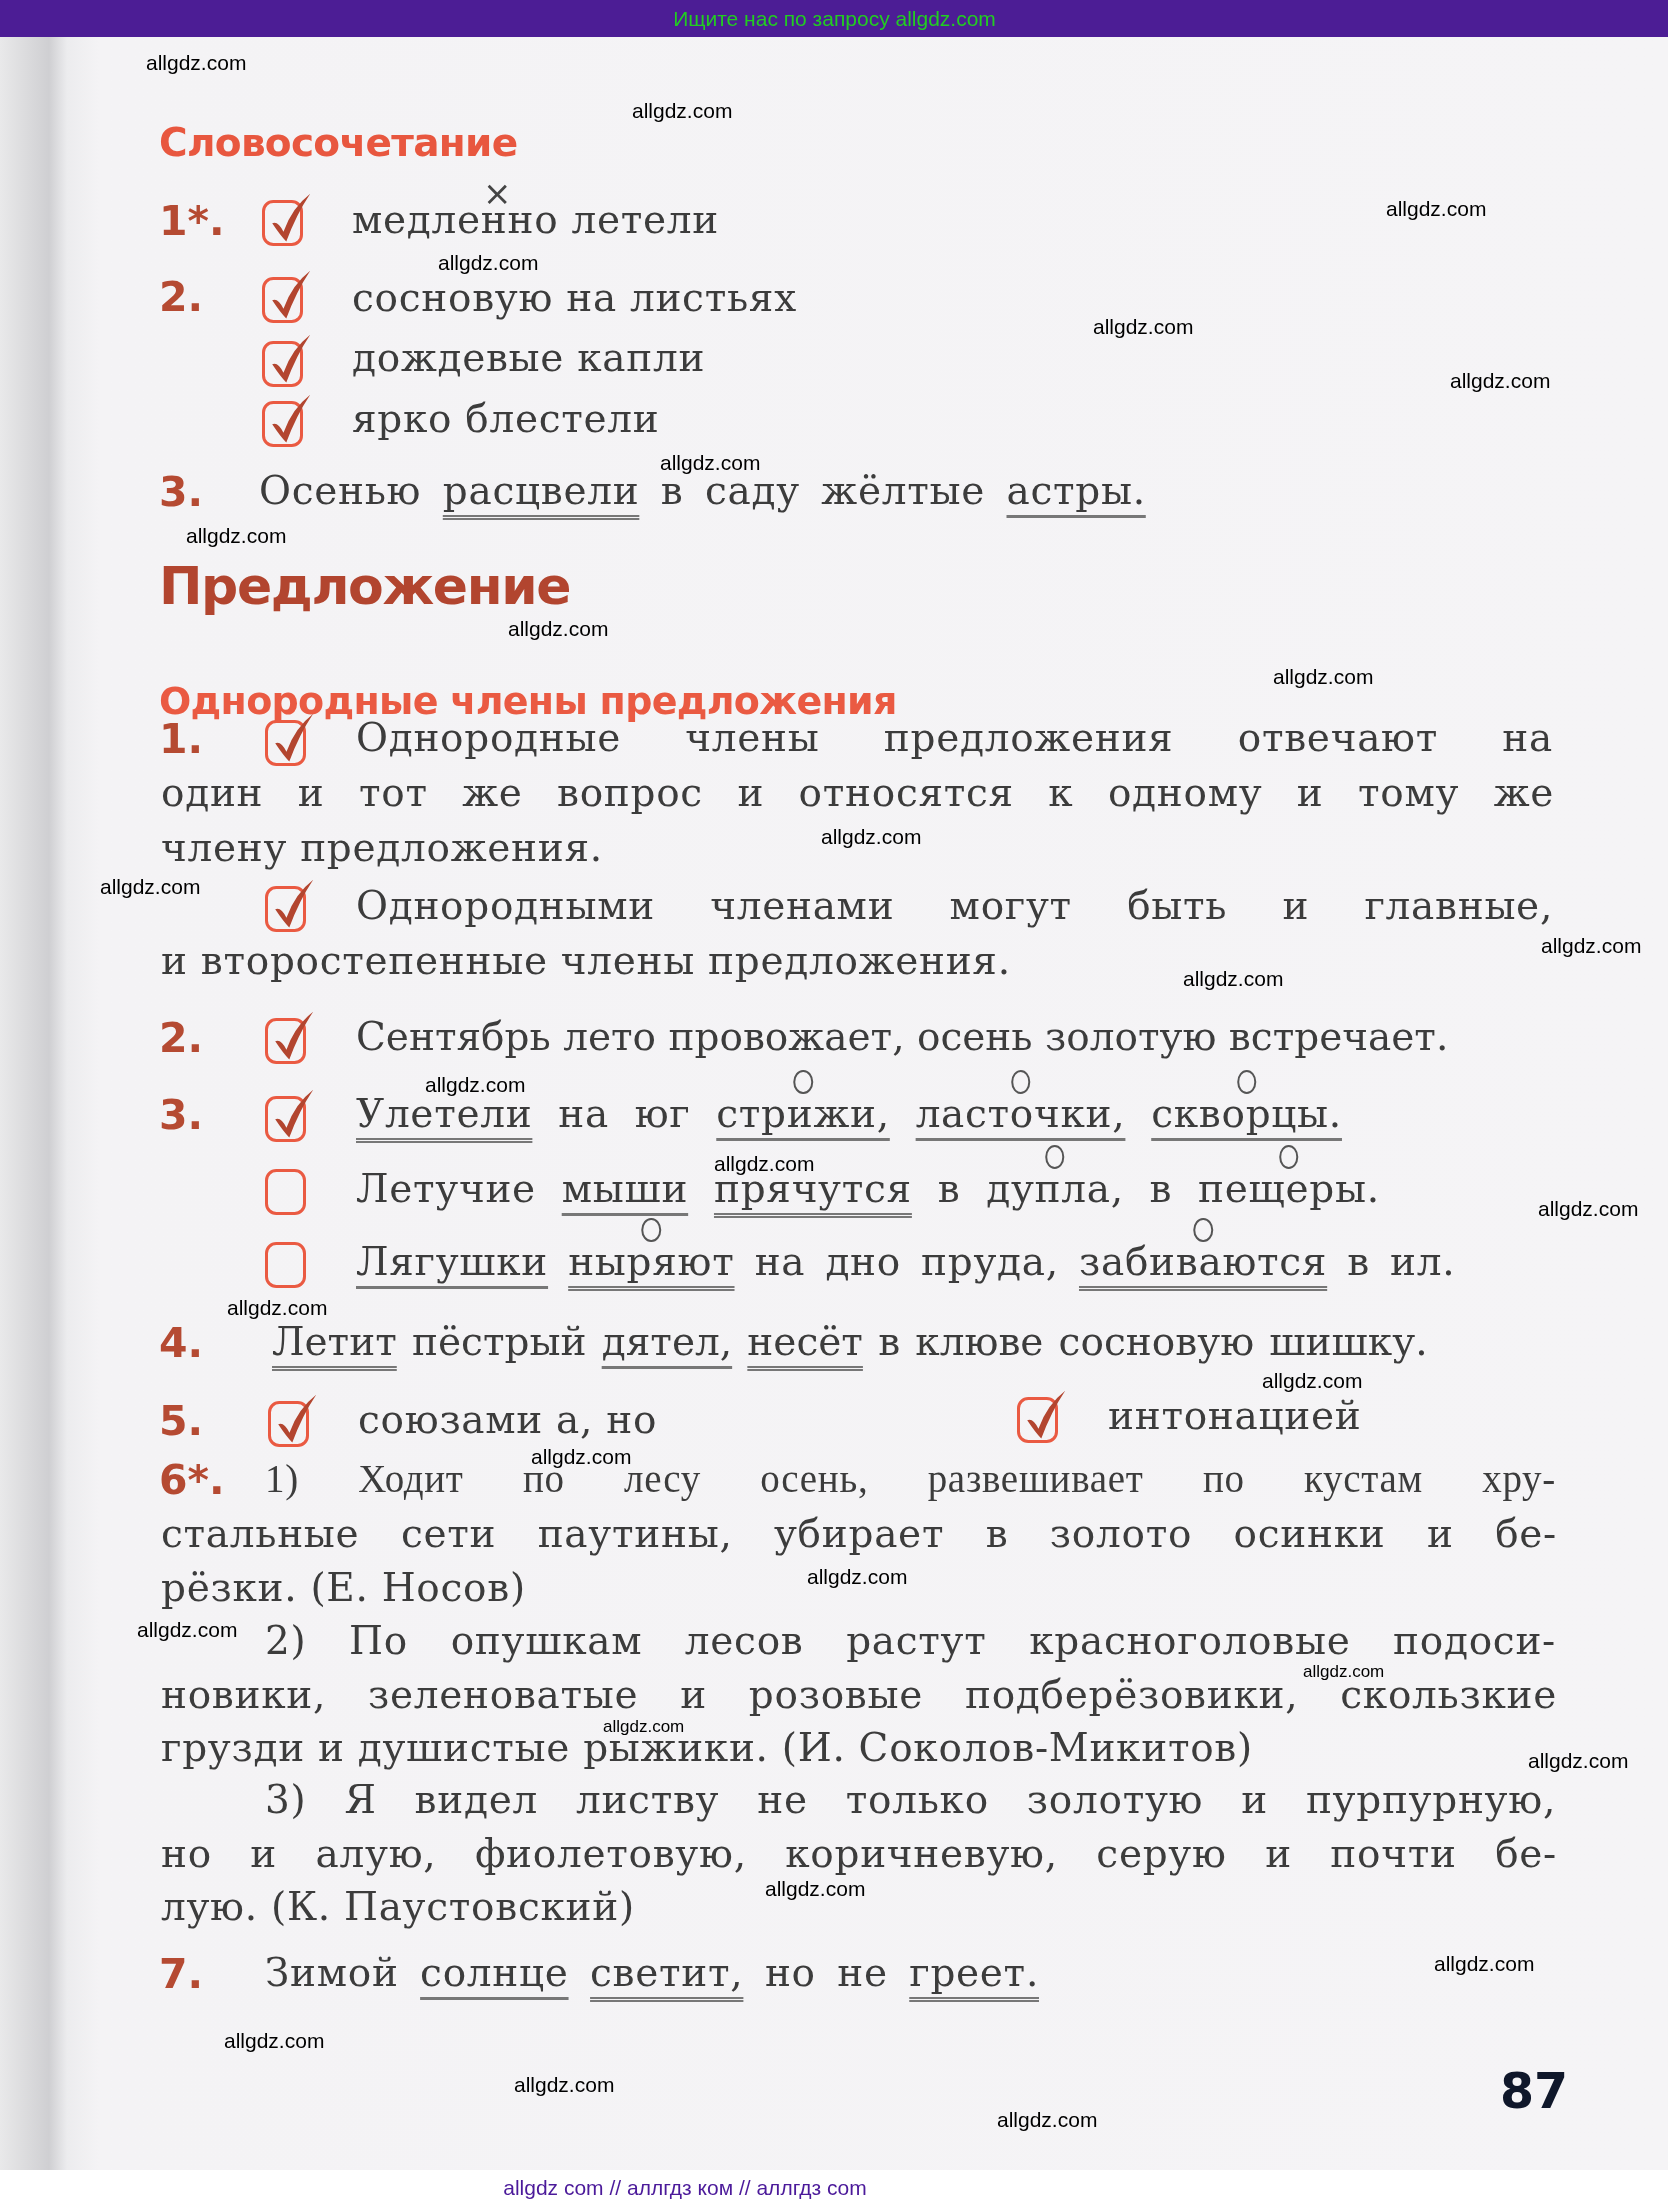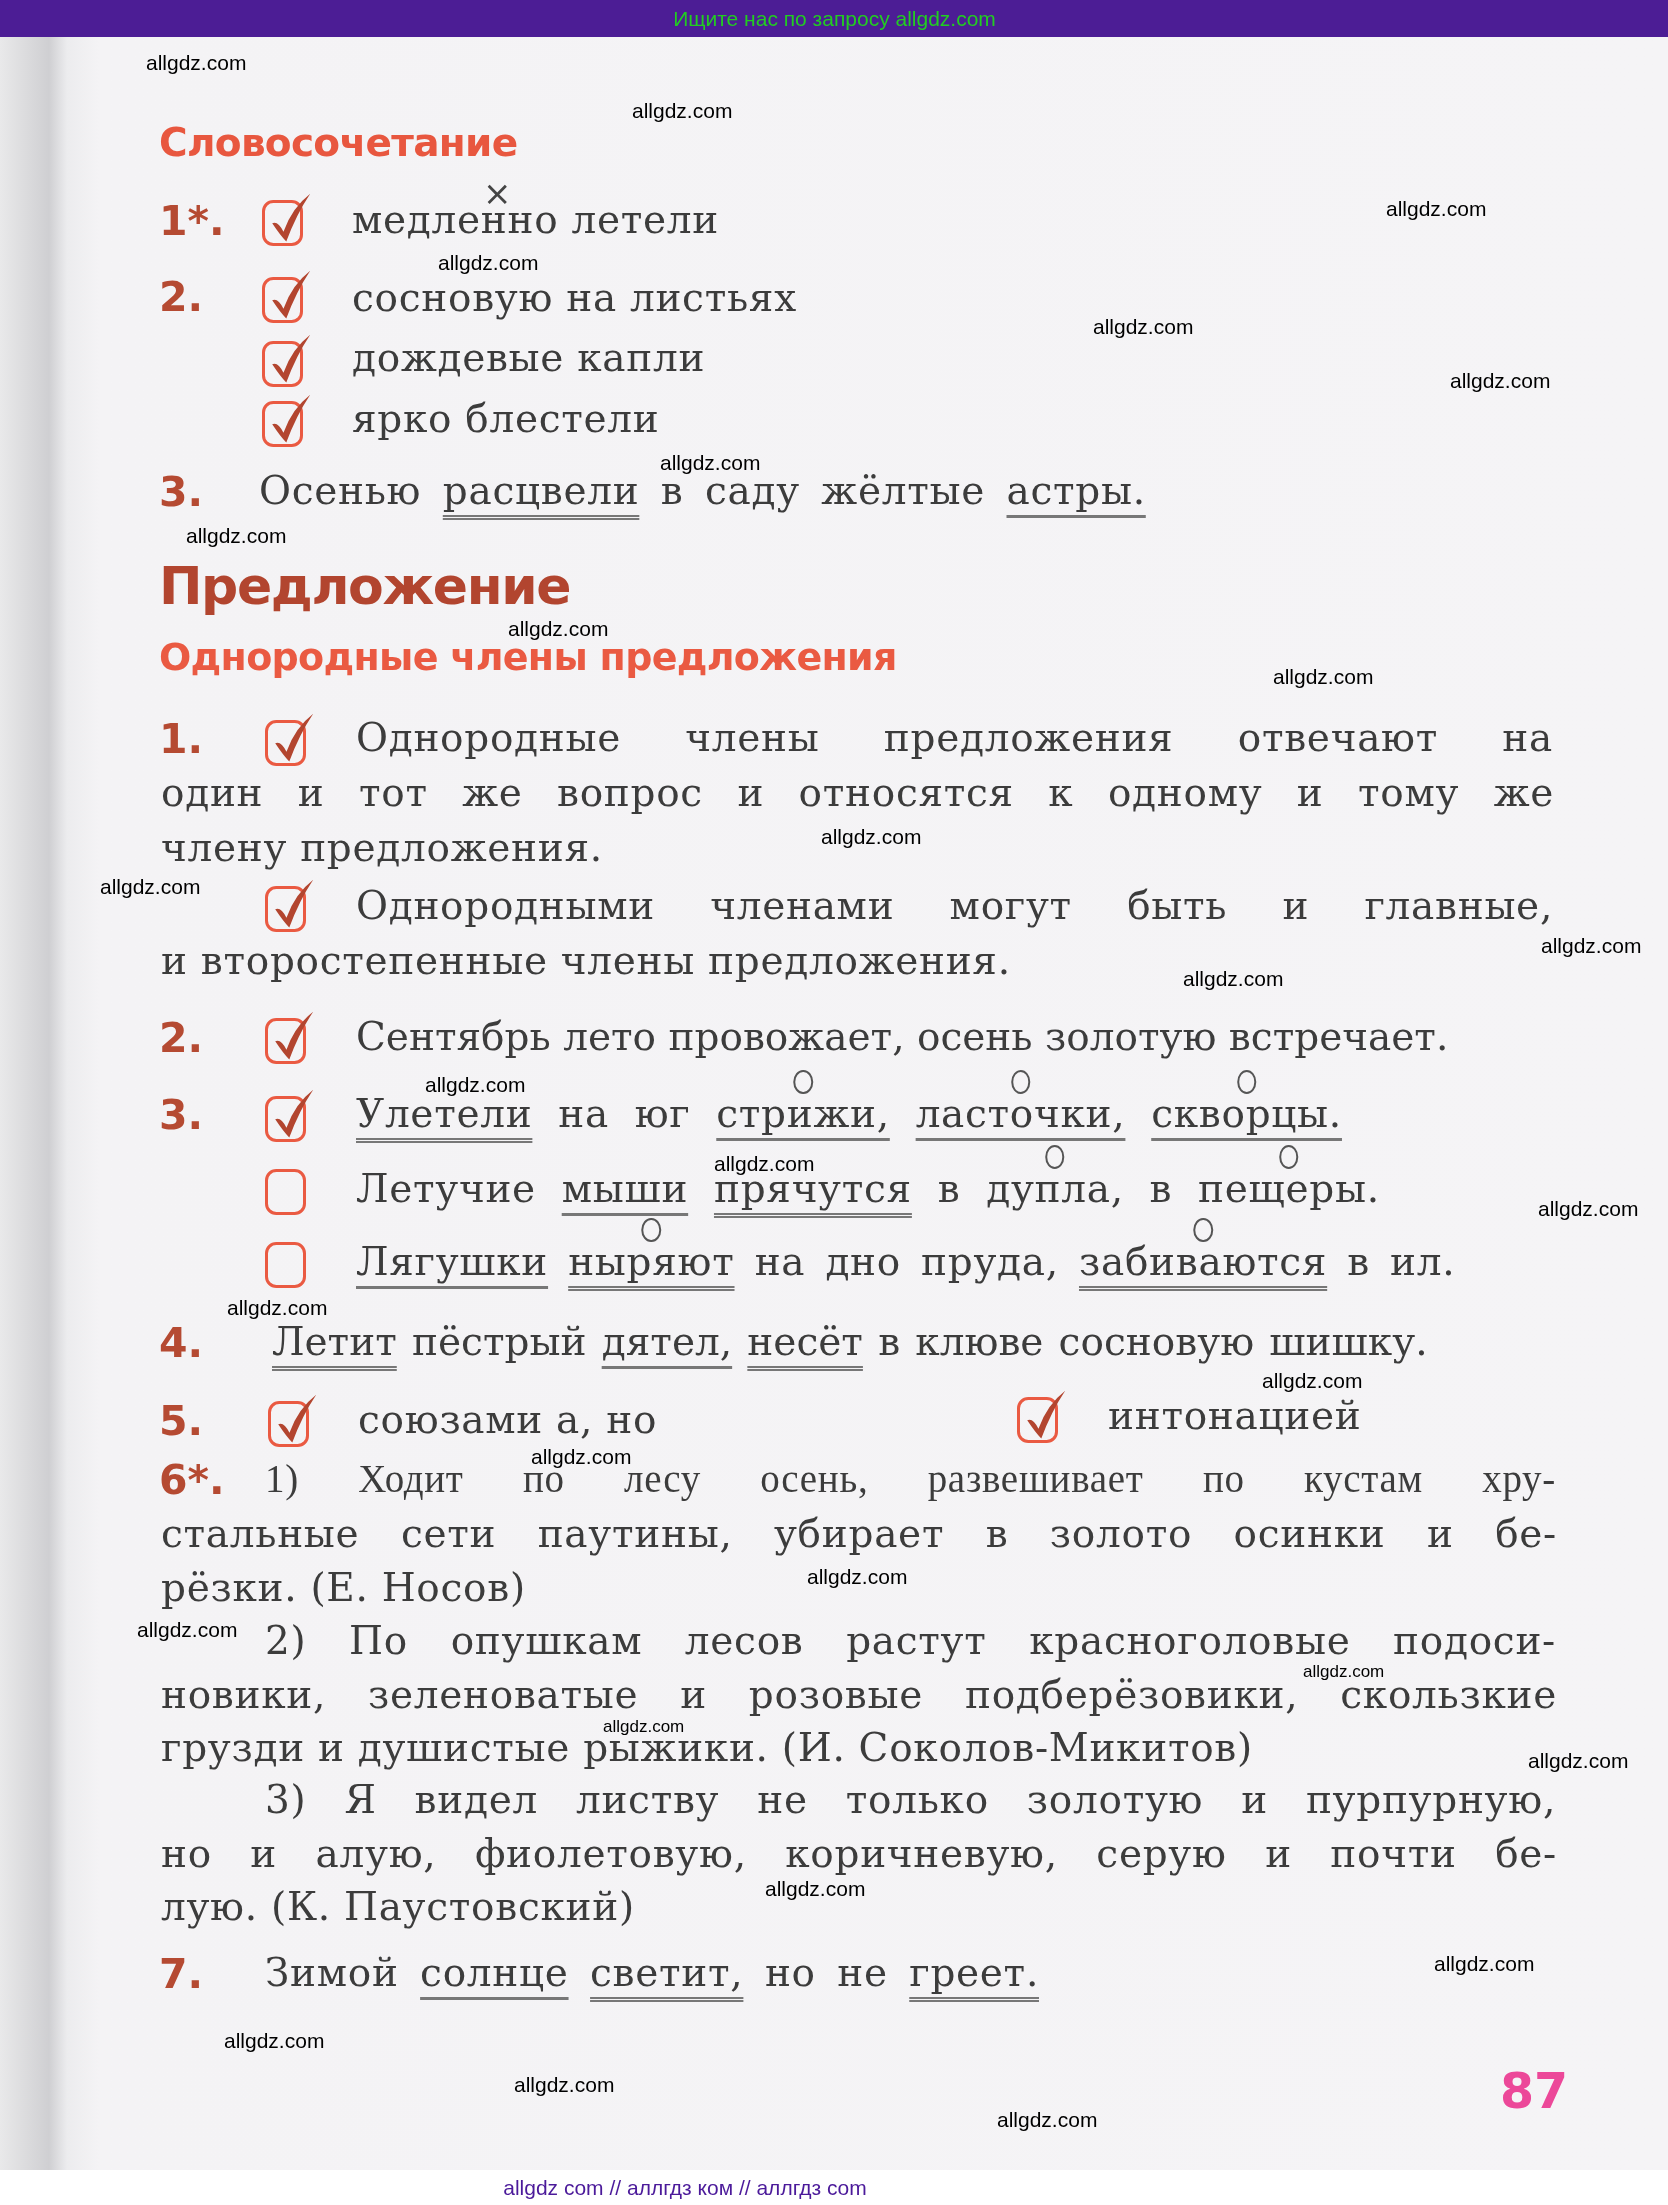--- a/index.html
+++ b/index.html
@@ -28,21 +28,21 @@
   .h-section {
     font-family:"DejaVu Sans", sans-serif; font-weight:bold; color:#e8573f;
     font-size:39px; letter-spacing:-0.7px;
   }
   .h-big {
     font-family:"DejaVu Sans", sans-serif; font-weight:bold; color:#b2452f;
     font-size:52px; letter-spacing:-1.4px;
   }
   .h-sub {
     font-family:"DejaVu Sans", sans-serif; font-weight:bold; color:#ea5a42;
-    font-size:38px; letter-spacing:-0.7px;
+    font-size:38px; letter-spacing:-0.7px;margin-top:44px;
   }
   .num {
     position:absolute;
     font-family:"DejaVu Sans", sans-serif; font-weight:bold; color:#b54a32;
     font-size:41px;
   }
   .txt {
     position:absolute; color:#3c3c3c; font-size:39px; white-space:nowrap;
     font-family:"DejaVu Serif", serif; letter-spacing:0.7px;
   }
@@ -60,21 +60,21 @@
   .wm.sm { font-size:17px; }
   .u1 { text-decoration:underline; text-decoration-color:#777; text-decoration-thickness:2.8px; text-underline-offset:11.3px; }
   .u2 { text-decoration:underline double; text-decoration-color:#777; text-decoration-thickness:2.1px; text-underline-offset:11.3px; }
   .circ { position:relative; display:inline-block; }
   .circ::before {
     content:""; position:absolute; top:-21px; left:50%; transform:translateX(-50%);
     width:15.5px; height:20px; border:2.1px solid #555; border-radius:50%;
   }
   .pagenum {
     position:absolute; left:1500px; top:2063px;
-    font-family:"DejaVu Sans", sans-serif; font-weight:bold; font-size:49px; color:#ec4899;
+    font-family:"DejaVu Sans", sans-serif; font-weight:bold; font-size:49px; color:#0f172a;
   }
   .xmark { position:absolute; font-family:"DejaVu Sans", sans-serif; font-size:34px; color:#444; }
 </style>
 </head>
 <body>
 
 <div class="top-banner">Ищите нас по запросу allgdz.com</div>
 
 <div class="page"></div>
 

